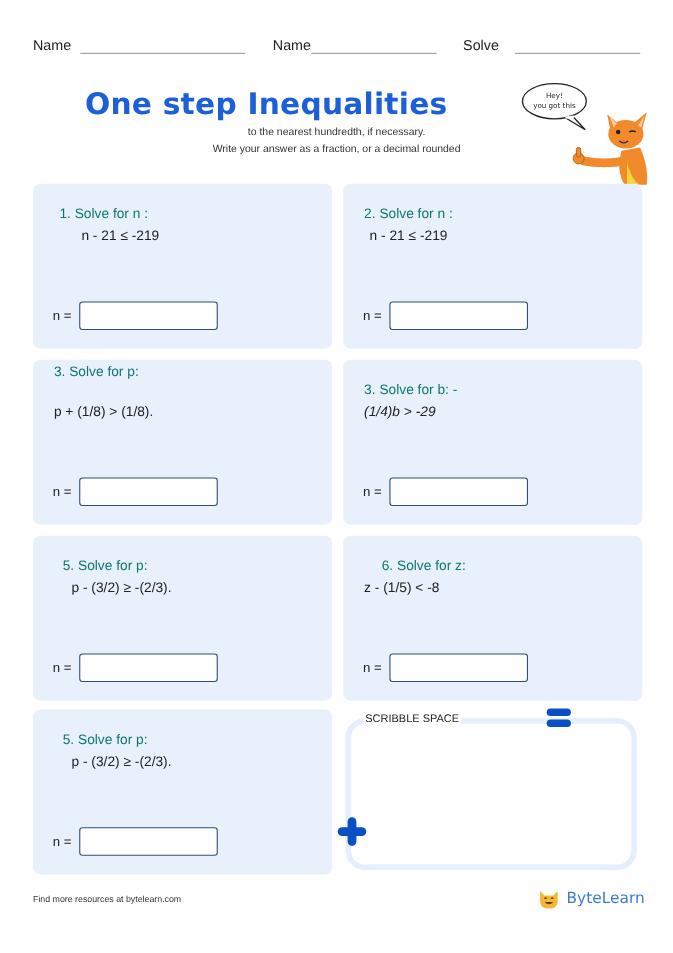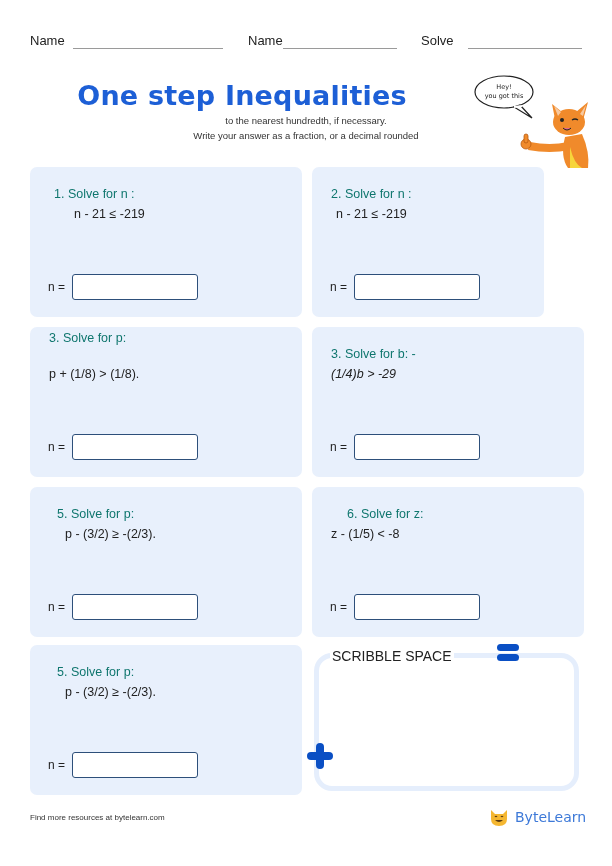--- a/index.html
+++ b/index.html
@@ -13,21 +13,21 @@
   .subtitle { position:absolute; left:156px; width:300px; top:113px; text-align:center;
               font-size:9.5px; line-height:15px; color:#333; }
   .card { position:absolute; background:#e8f0fc; border-radius:7px; }
   .q-title { position:absolute; font-size:12.5px; color:#0f766e; white-space:nowrap; }
   .q-expr { position:absolute; font-size:12.5px; color:#222; white-space:nowrap; }
   .ans-label { position:absolute; font-size:12px; color:#222; }
   .ans-box { position:absolute; width:126px; height:26px; background:#fff;
              border:1px solid #2d4f7a; border-radius:3px; box-sizing:border-box; }
   .scribble { position:absolute; left:314px; top:653px; width:265px; height:138px;
               border:5px solid #e5eefc; border-radius:18px; background:#fff; box-sizing:border-box; }
-  .scribble-label { position:absolute; left:330px; top:648px; font-size:14px; color:#222;
+  .scribble-label { position:absolute; left:330px; top:648px; font-size:10px; color:#222;
                     background:#fff; padding:0 2px; }
   .footer-text { position:absolute; left:30px; top:813px; font-size:8px; color:#333; }
   .brand { position:absolute; left:489px; top:807px; display:flex; align-items:center; gap:6px; }
   .brand-name { font-family:"DejaVu Sans", sans-serif; font-size:14px; color:#3d79d8; }
 </style>
 </head>
 <body>
 
 <div class="hdr-label" style="left:30px;">Name</div>
 <div class="hdr-line" style="left:73px;width:150px;"></div>
@@ -69,21 +69,21 @@
   </div>
 </div>
 
 <div class="card" style="left:30px;top:167px;width:272px;height:150px;">
   <div class="q-title" style="left:24px;top:20px;">1.  Solve for n  :</div>
   <div class="q-expr" style="left:44px;top:40px;">n - 21 ≤ -219</div>
   <div class="ans-label" style="left:18px;top:113px;">n =</div>
   <div class="ans-box" style="left:42px;top:107px;"></div>
 </div>
 
-<div class="card" style="left:312px;top:167px;width:232px;height:150px;">
+<div class="card" style="left:312px;top:167px;width:272px;height:150px;">
   <div class="q-title" style="left:19px;top:20px;">2.  Solve for n  :</div>
   <div class="q-expr" style="left:24px;top:40px;">n - 21 ≤ -219</div>
   <div class="ans-label" style="left:18px;top:113px;">n =</div>
   <div class="ans-box" style="left:42px;top:107px;"></div>
 </div>
 
 <div class="card" style="left:30px;top:327px;width:272px;height:150px;">
   <div class="q-title" style="left:19px;top:4px;text-align:center;">3.  Solve for p:</div>
   <div class="q-expr" style="left:19px;top:40px;">p + (1/8) &gt; (1/8).</div>
   <div class="ans-label" style="left:18px;top:113px;">n =</div>

